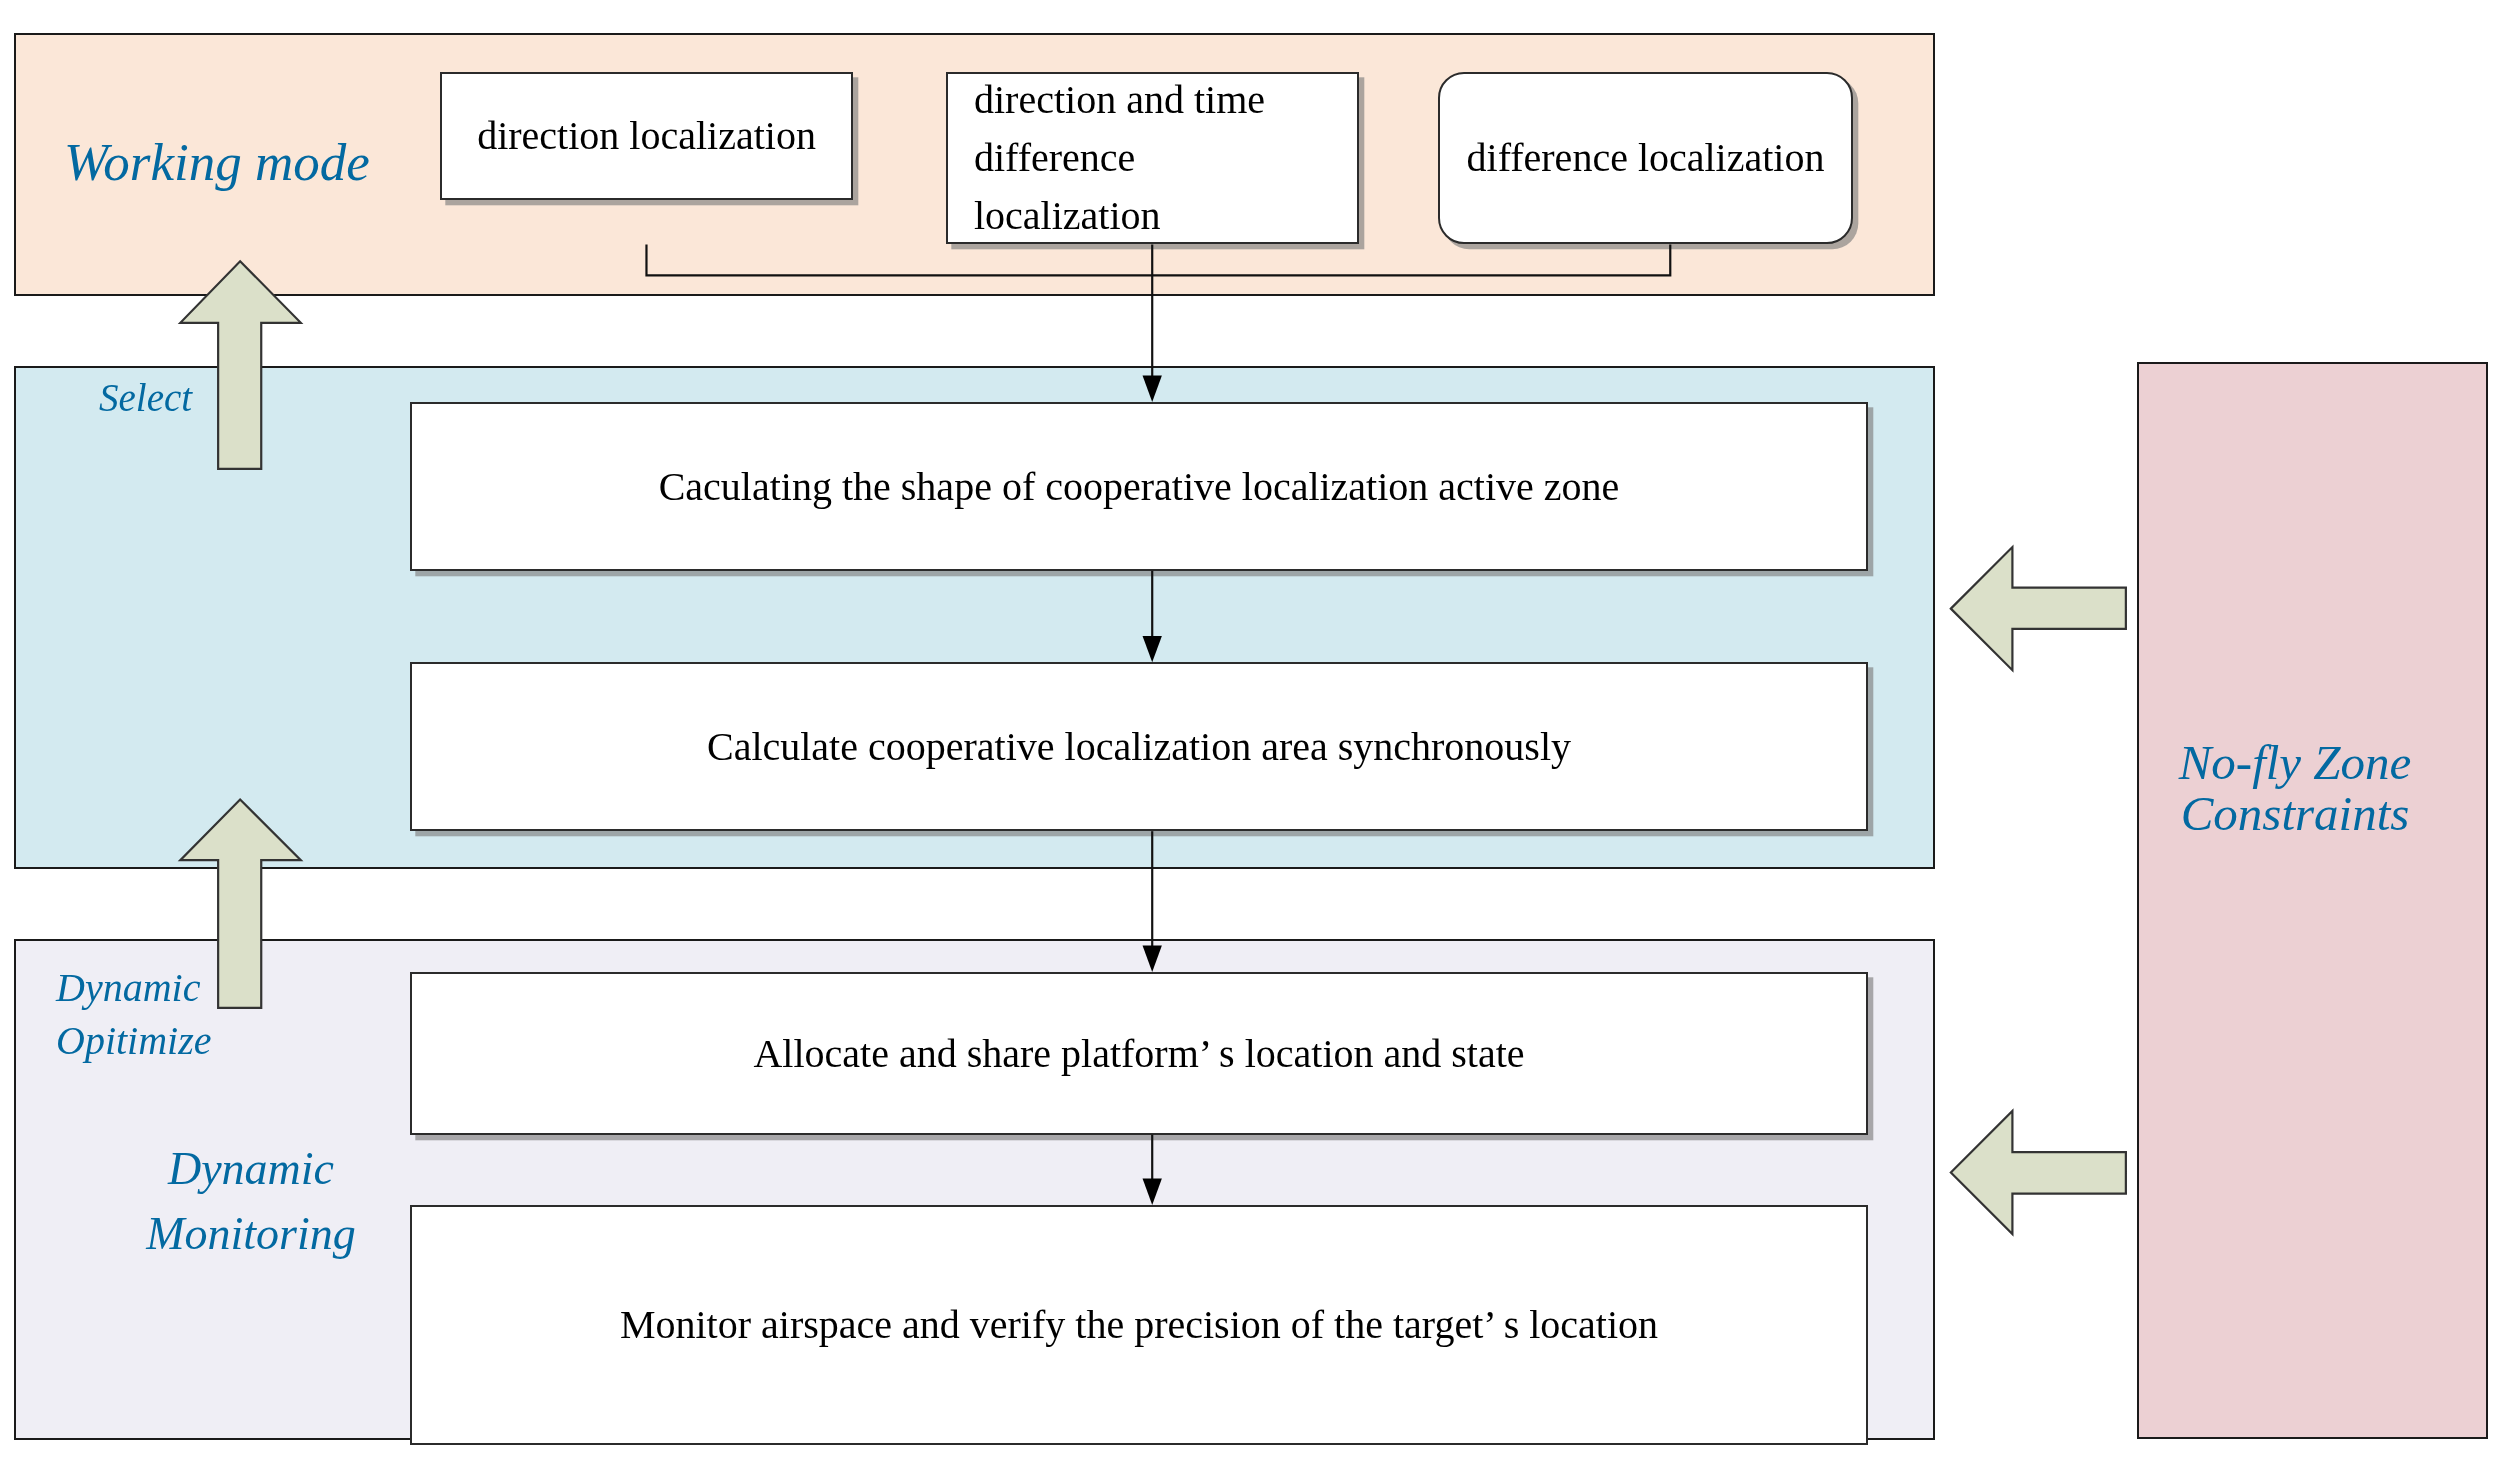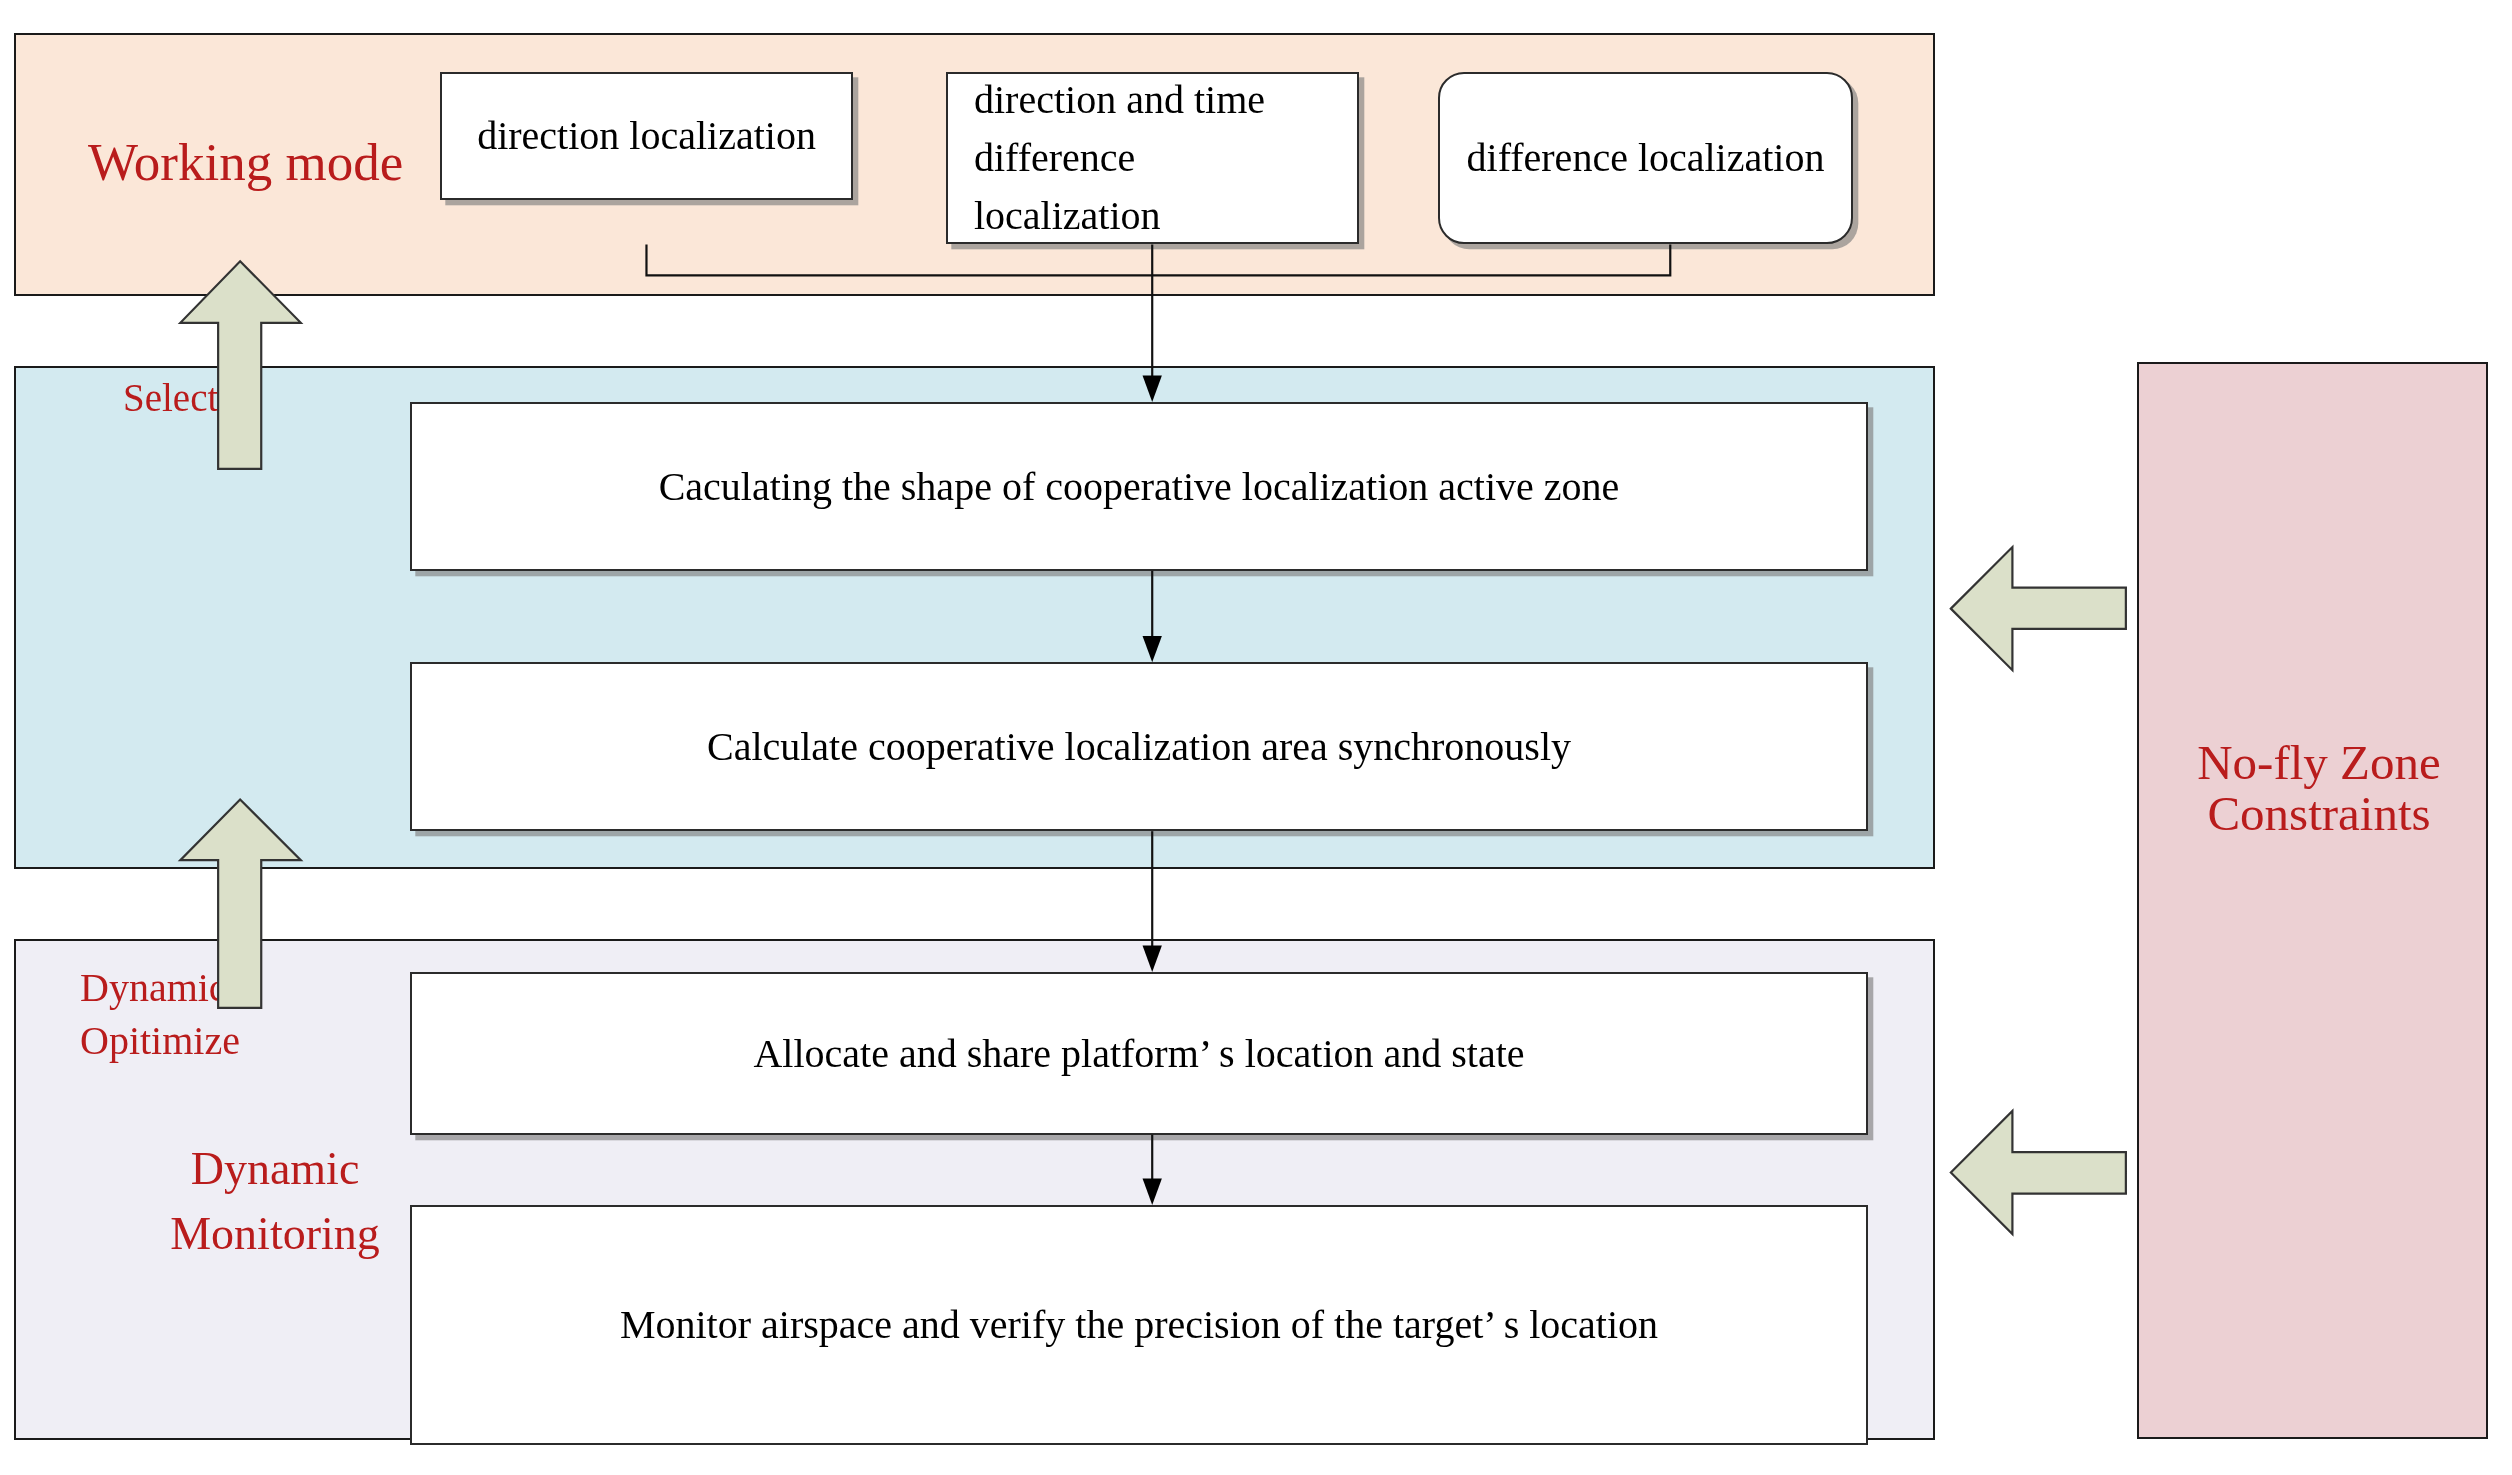--- a/index.html
+++ b/index.html
@@ -23,23 +23,23 @@
     display:flex;align-items:center;justify-content:center;
     text-align:left;
     font-size:40px;color:#000;
     line-height:1.45;
     box-shadow:5.3px 5.3px 0 rgba(128,128,128,.65);
     padding:8px 26px;
   }
   .wbox.noshadow{box-shadow:none;}
   .lbl{
     position:absolute;
-    color:#b91c1c;
+    font-style:italic;
+    color:#0369a1;
     white-space:nowrap;
-    margin-left:24px;
   }
   .lbl.center{text-align:center;white-space:normal;}
   svg.overlay{
     position:absolute;left:0;top:0;
     pointer-events:none;
   }
 </style>
 </head>
 <body>
 

